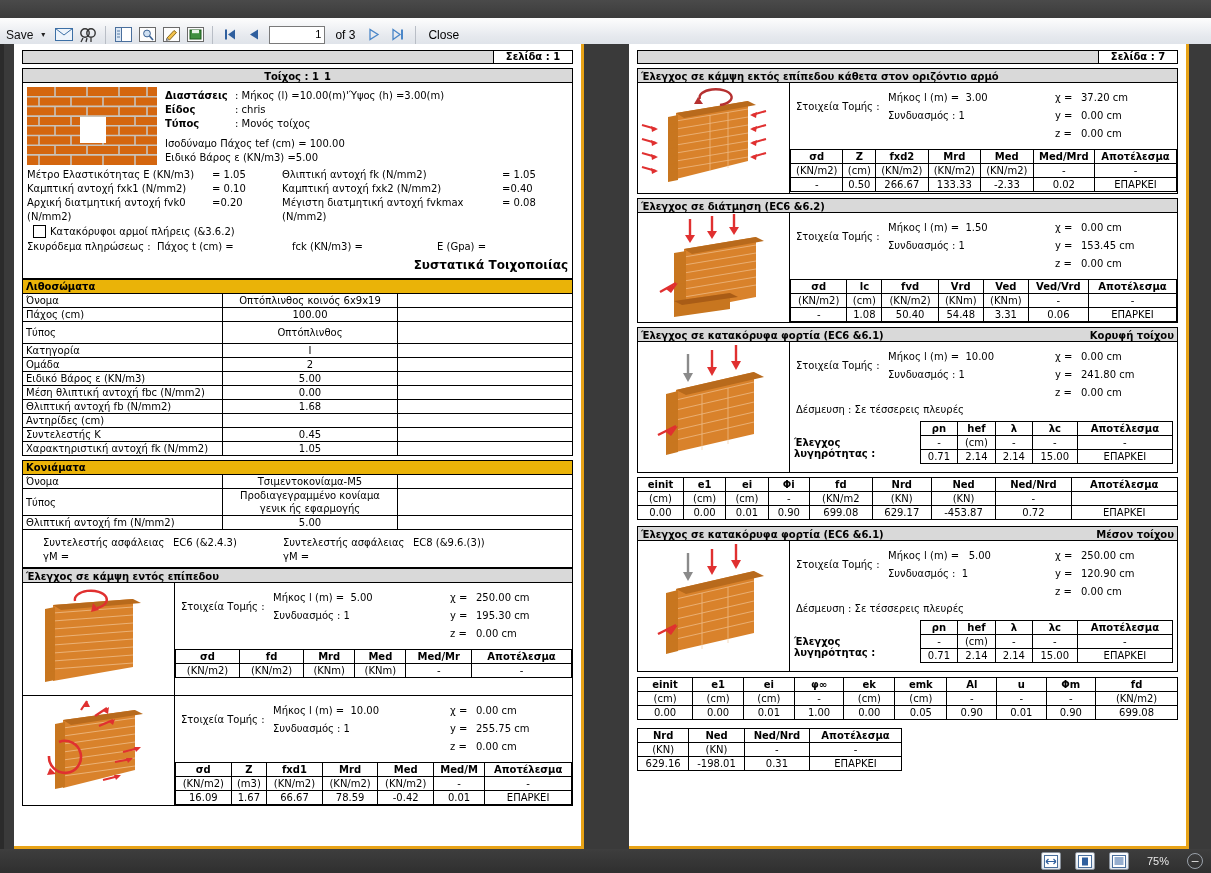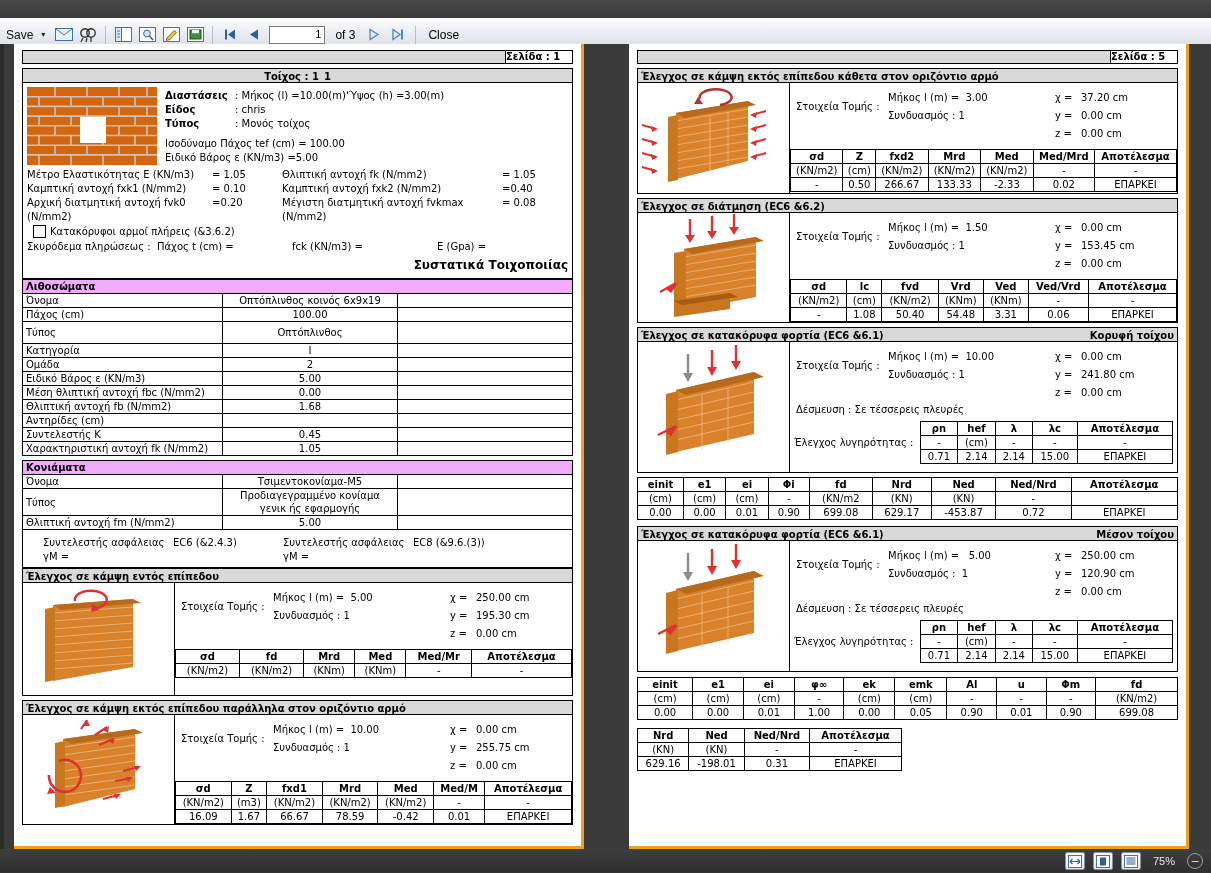--- a/index.html
+++ b/index.html
@@ -53,22 +53,22 @@
     height:805px;
   }
   #page1{ left:10px; width:570px; }
   #page2{ left:625px; width:560px; }
   .sheet{ padding:6px 8px 0 8px; }
 
   
   .hdrrow{ display:flex; width:100%; height:14px; margin-bottom:4px; }
   .hdrrow .fill{ flex:1; background:#d9d9d9; border:1px solid #000; border-right:none; }
   .hdrrow .pg{
-    width:68px; background:#fff; border:1px solid #000;
-    font-weight:bold; font-size:10px; text-align:left; padding-right:0; line-height:12px;
+    width:80px; background:#fff; border:1px solid #000;
+    font-weight:bold; font-size:10px; text-align:center; padding-right:0; line-height:12px;
   }
   .band{
     border:1px solid #000; background:#d9d9d9; font-weight:bold; font-size:10px;
     padding:1px 3px; line-height:13px; height:15px;
   }
   .band.center{ text-align:center; }
   .band .right{ float:right;margin-left:8px; }
   table{ border-collapse:collapse; width:100%; font-size:10px; }
   td,th{ border:1px solid #000; padding:0 3px; line-height:13px; font-weight:normal; }
   .hd td{ font-weight:bold; text-align:center; }
@@ -83,42 +83,42 @@
   .lines{ font-size:10px; line-height:14px; margin-top:3px; }
   .lines .row{ display:flex; }
   .lines .lcell{ width:185px; }
   .lines .vcell{ width:70px; }
   .lines .rcell{ width:220px; }
   .chk{ width:13px; height:13px; border:1px solid #000; display:inline-block; vertical-align:-3px; margin-right:4px; background:#fff;}
   .sectitle{ text-align:right; font-weight:bold; font-size:12px; padding:4px 0 3px 0; }
 
   .mattab td:nth-child(1){ width:200px; }
   .mattab td:nth-child(2){ width:175px; text-align:center; }
-  .mattab td.hdr{ font-weight:bold; background:#f0abfc; }
+  .mattab td.hdr{ font-weight:bold; background:#eab308; }
 
   
   .chkblock{ border:1px solid #000; border-top:none; display:flex; }
   .chkimg{ width:152px; flex:0 0 152px; border-right:1px solid #000; position:relative; }
   .chkbody{ flex:1; }
   .chkinfo{ display:flex; padding:6px 4px 6px 6px; font-size:10px; line-height:18px; }
   .chkinfo .lbl{ width:92px; padding-top:9px; }
   .chkinfo .mid{ flex:1; }
   .chkinfo .xyz{ width:118px; }
   .chkinfo .xyz div span.k{ display:inline-block; width:26px; }
 
   
   .slen{ display:flex; padding:4px; gap:6px; }
-  .slen .lbl2{ width:120px; font-size:10px; padding-top:16px; }
+  .slen .lbl2{ width:120px; font-size:10px; padding-top:16px;font-weight:bold; }
   .slen table{ flex:1; }
 
   
   #statusbar{
     position:absolute; left:0; bottom:0; width:1211px; height:24px;
     background:linear-gradient(to bottom,#3e3e3e,#2f2f2f);
-    display:flex; align-items:center; justify-content:flex-end; padding-right:8px; gap:8px;
+    display:flex; align-items:center; justify-content:flex-end; padding-right:8px; gap:14px;
   }
   .zbtn{ width:20px; height:18px; background:linear-gradient(to bottom,#fbfcfd,#dfe5ec);
     border:1px solid #8a929c; border-radius:2px; display:flex; align-items:center; justify-content:center;}
   .zpct{ color:#e8e8e8; font-size:11px; padding:0 4px; font-family:"Liberation Sans",sans-serif;}
   .zminus{ width:16px;height:16px;border-radius:50%;border:1px solid #9aa1aa;display:flex;align-items:center;justify-content:center;color:#ddd;font-size:11px;}
 </style>
 </head>
 <body>
 
 <div id="topbar"></div>
@@ -425,21 +425,20 @@
               <td>(KNm)</td>
               <td>(KNm)</td>
               <td>-</td>
               <td>-</td>
             </tr>
           </tbody>
             </table>
         </div>
       </div>
 
-      <div class="band" style="margin-top:4px">Έλεγχος σε κάμψη εκτός επίπεδου παράλληλα στον οριζόντιο αρμό</div>
       <div class="chkblock">
         <div class="chkimg">
           <svg width="150" height="104" viewBox="0 0 150 104">
             <path d="M40 24 L112 14 L112 74 L40 92 Z" fill="#d9822b"></path>
             <path d="M40 24 L112 14 L120 18 L48 29 Z" fill="#b86a1c"></path>
             <g stroke="#f3c89a" stroke-width="0.8" opacity="0.85">
               <path d="M40 32 L112 22M40 40 L112 30M40 48 L112 38M40 56 L112 46M40 64 L112 54M40 72 L112 62M40 80 L112 70"></path>
             </g>
             <g fill="#c8761f">
               <path d="M32 28 L42 26 L42 35 L32 37 Z"></path>
@@ -519,21 +518,21 @@
       </div>
 
     </div>
   </div>
 
   <div class="page" id="page2">
     <div class="sheet">
 
       <div class="hdrrow">
         <div class="fill"></div>
-        <div class="pg">Σελίδα : 5</div>
+        <div class="pg">Σελίδα : 7</div>
       </div>
 
       <div class="band">Έλεγχος σε κάμψη εκτός επίπεδου κάθετα στον οριζόντιο αρμό</div>
       <div class="chkblock">
         <div class="chkimg">
           <svg width="150" height="108" viewBox="0 0 150 108">
             <path d="M38 30 L110 18 L110 78 L38 96 Z" fill="#d9822b"></path>
             <path d="M38 30 L110 18 L118 22 L46 35 Z" fill="#b86a1c"></path>
             <g stroke="#f3c89a" stroke-width="0.8" opacity="0.8">
               <path d="M38 38 L110 26M38 46 L110 34M38 54 L110 42M38 62 L110 50M38 70 L110 58M38 78 L110 66M38 86 L110 74"></path>

